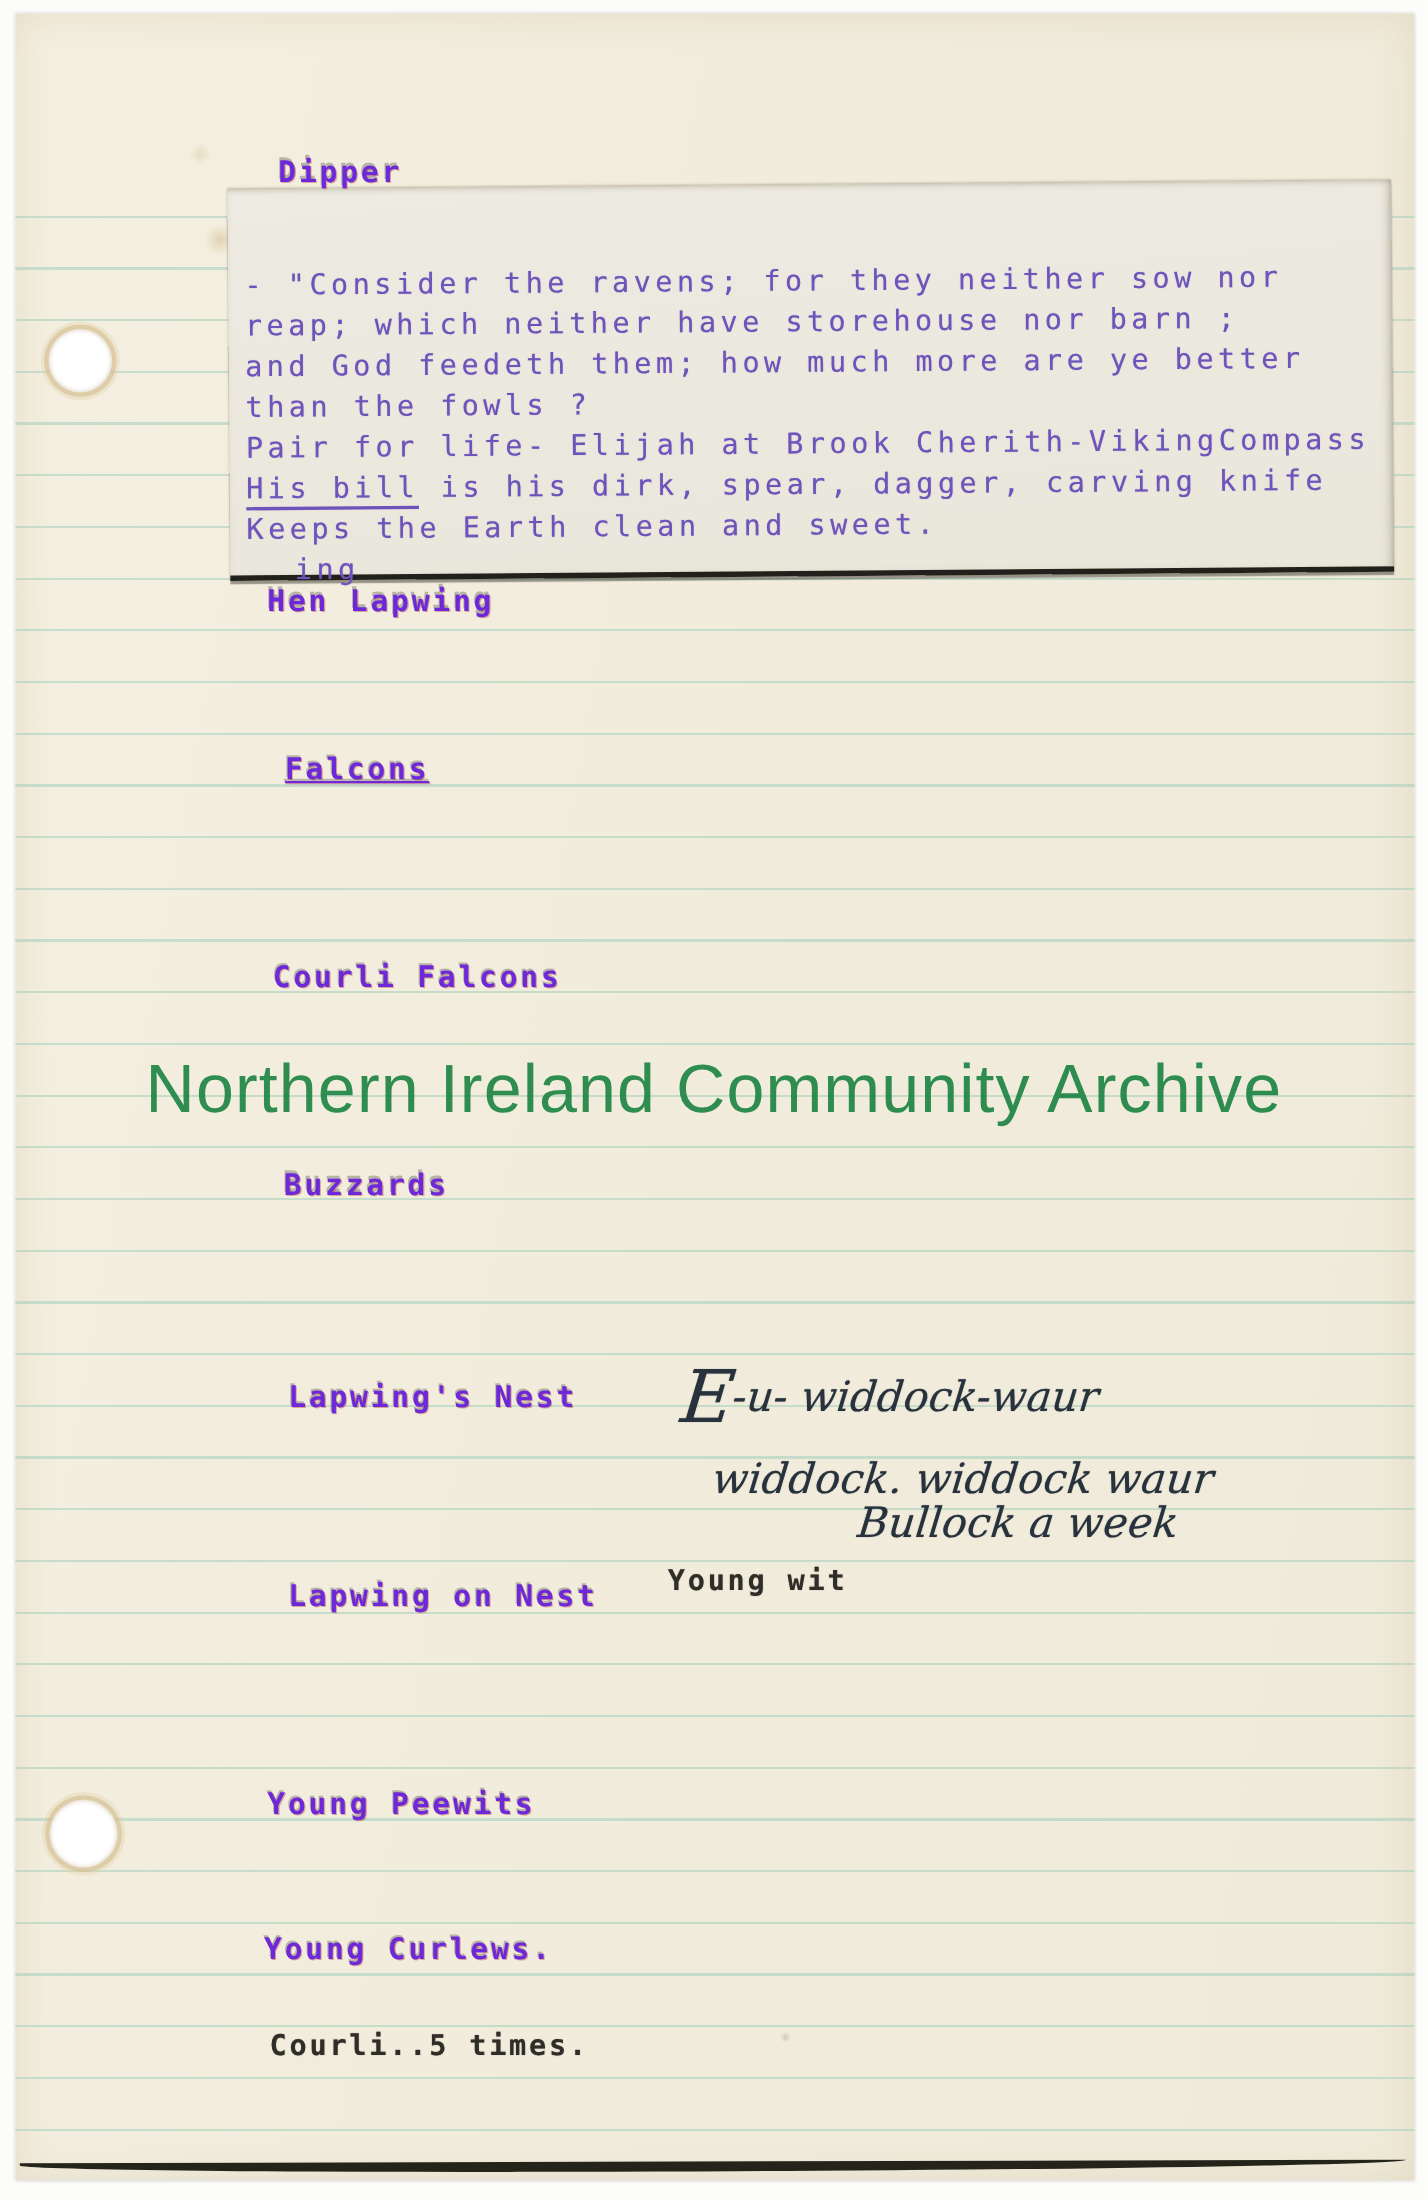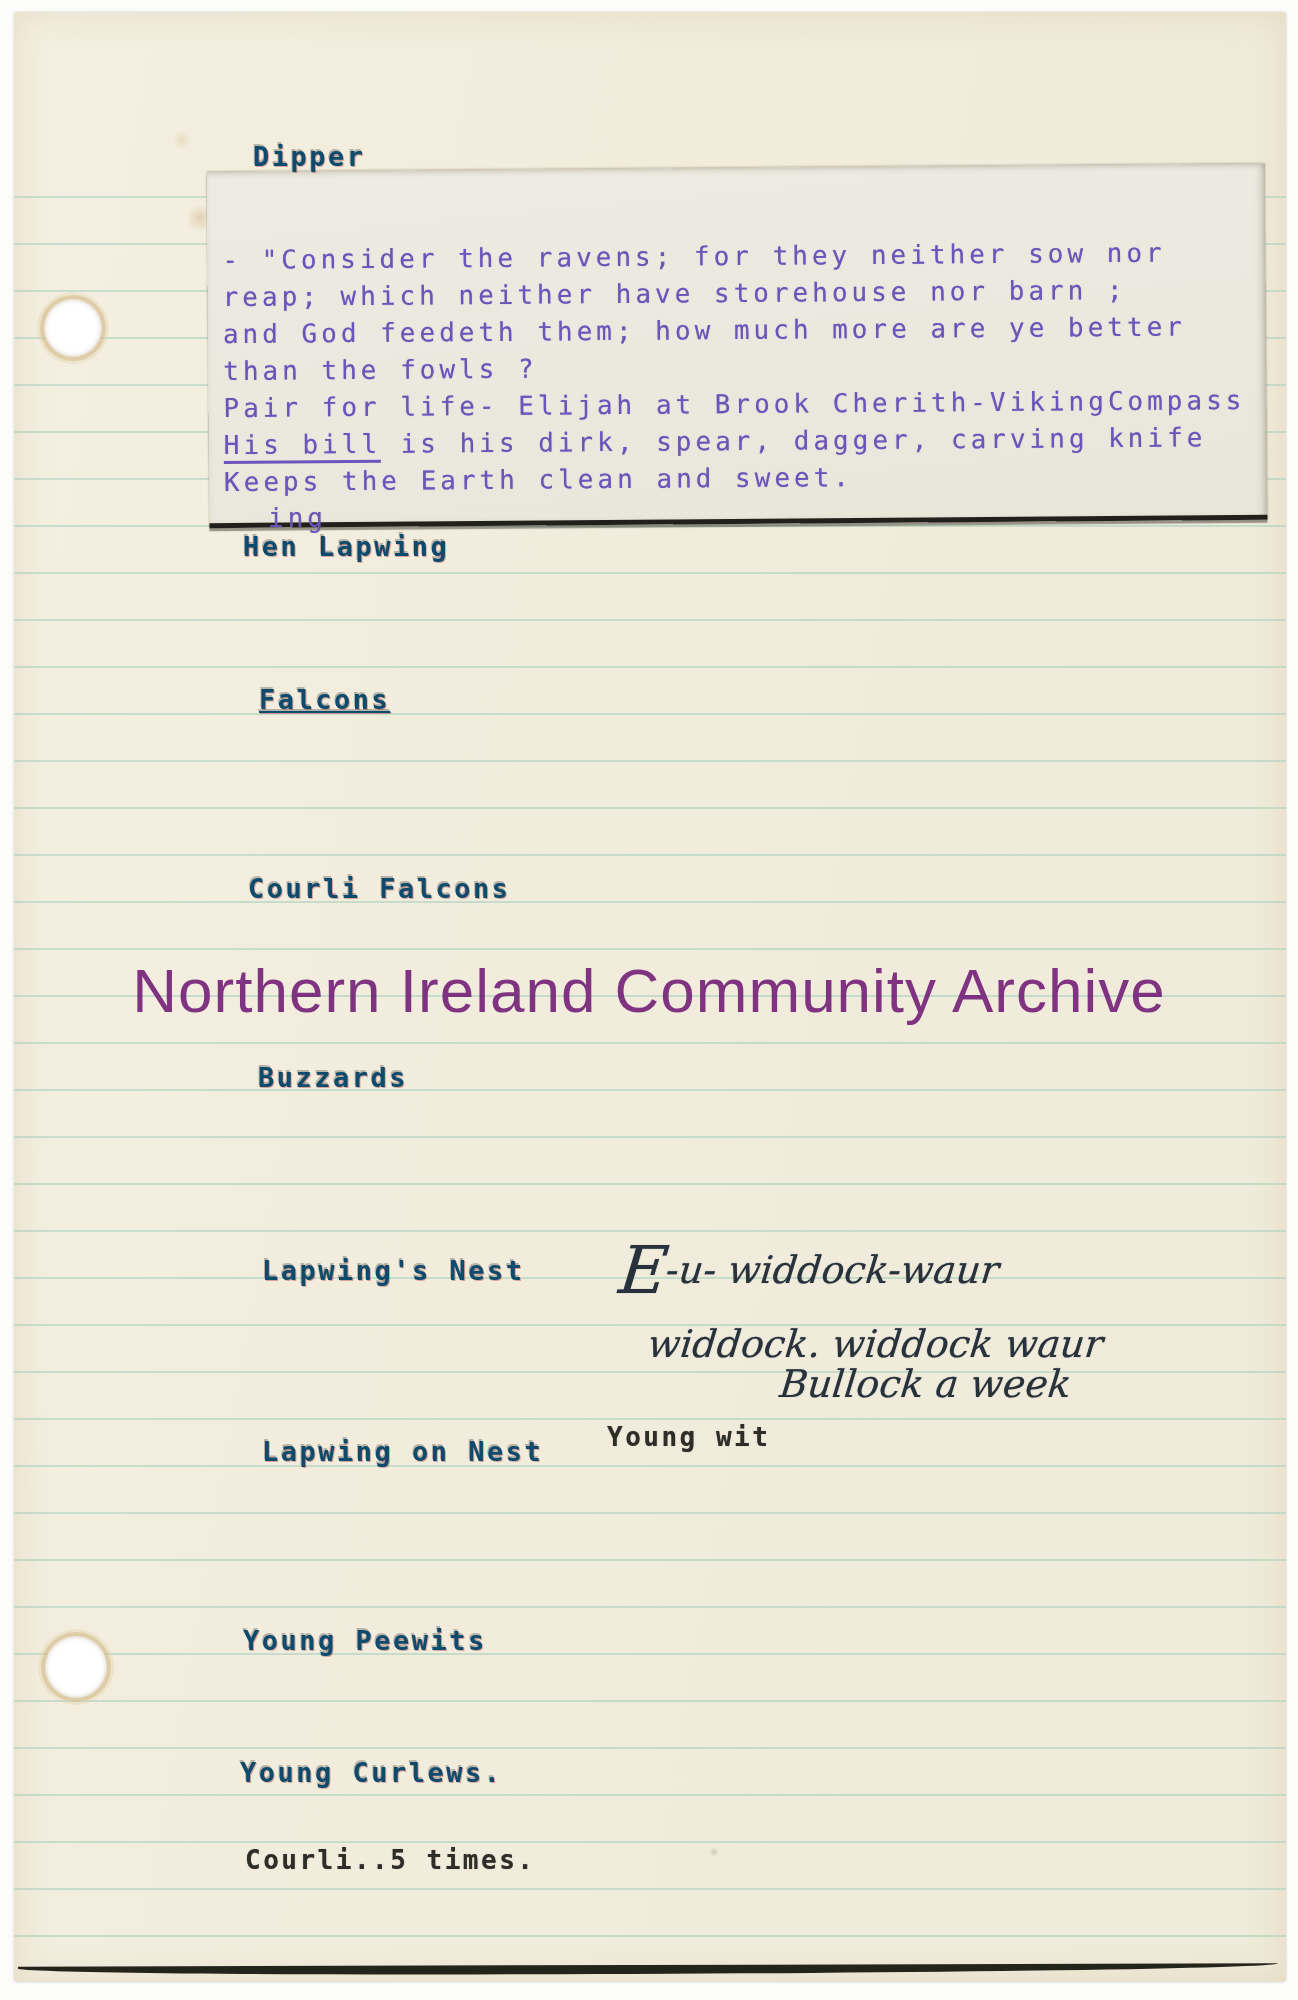--- a/index.html
+++ b/index.html
@@ -62,21 +62,21 @@
     position:absolute; left:228px; top:503px; z-index:2;
     font-size:26px; letter-spacing:4px; color:#6d54ba; z-index:4;
     text-shadow:0 0 1px rgba(109,84,186,0.55);
     margin-left:40px;
   }
 
   
   .red-label {
     position:absolute; z-index:4; white-space:nowrap;
     font-family:"DejaVu Sans Mono", monospace; font-weight:bold;
-    font-size:27px; letter-spacing:2.5px; color:#0c4a6e;
+    font-size:27px; letter-spacing:2.5px; color:#6d28d9;
     text-shadow: 1px 1px 0 rgba(175,30,26,0.35), -1px -2px 0 rgba(35,30,28,0.28);
   }
   .black-label {
     position:absolute; z-index:4; white-space:nowrap;
     font-family:"DejaVu Sans Mono", monospace; font-weight:bold;
     font-size:26px; letter-spacing:2.5px; color:#2e2d27;
     text-shadow: 0 0 1px rgba(46,45,39,0.5);
   }
   .lbl-dipper        { left:253px; top:141px; }
   .lbl-hen-harrier   { left:243px; top:531px; }
@@ -101,21 +101,21 @@
   .hw1 { left:620px; top:1248px; }
   .hw1 .initial { font-size:66px; line-height:40px; vertical-align:-10px; letter-spacing:-2px; }
   .hw2 { left:648px; top:1322px; }
   .hw3 { left:780px; top:1362px; }
 
   
   .watermark {
     position:absolute; left:0; right:0; top:955px; z-index:6;
     text-align:center; font-family:"Liberation Sans", sans-serif;
     font-size:62px; font-weight:400; letter-spacing:1px;
-    color:#701a75; opacity:0.88; white-space:nowrap;
+    color:#15803d; opacity:0.88; white-space:nowrap;
   }
 </style>
 </head>
 <body>
 
 <div class="stage">
 
   <div class="paper">
     <div class="ruling"></div>
     <div class="bottom-edge"></div>

